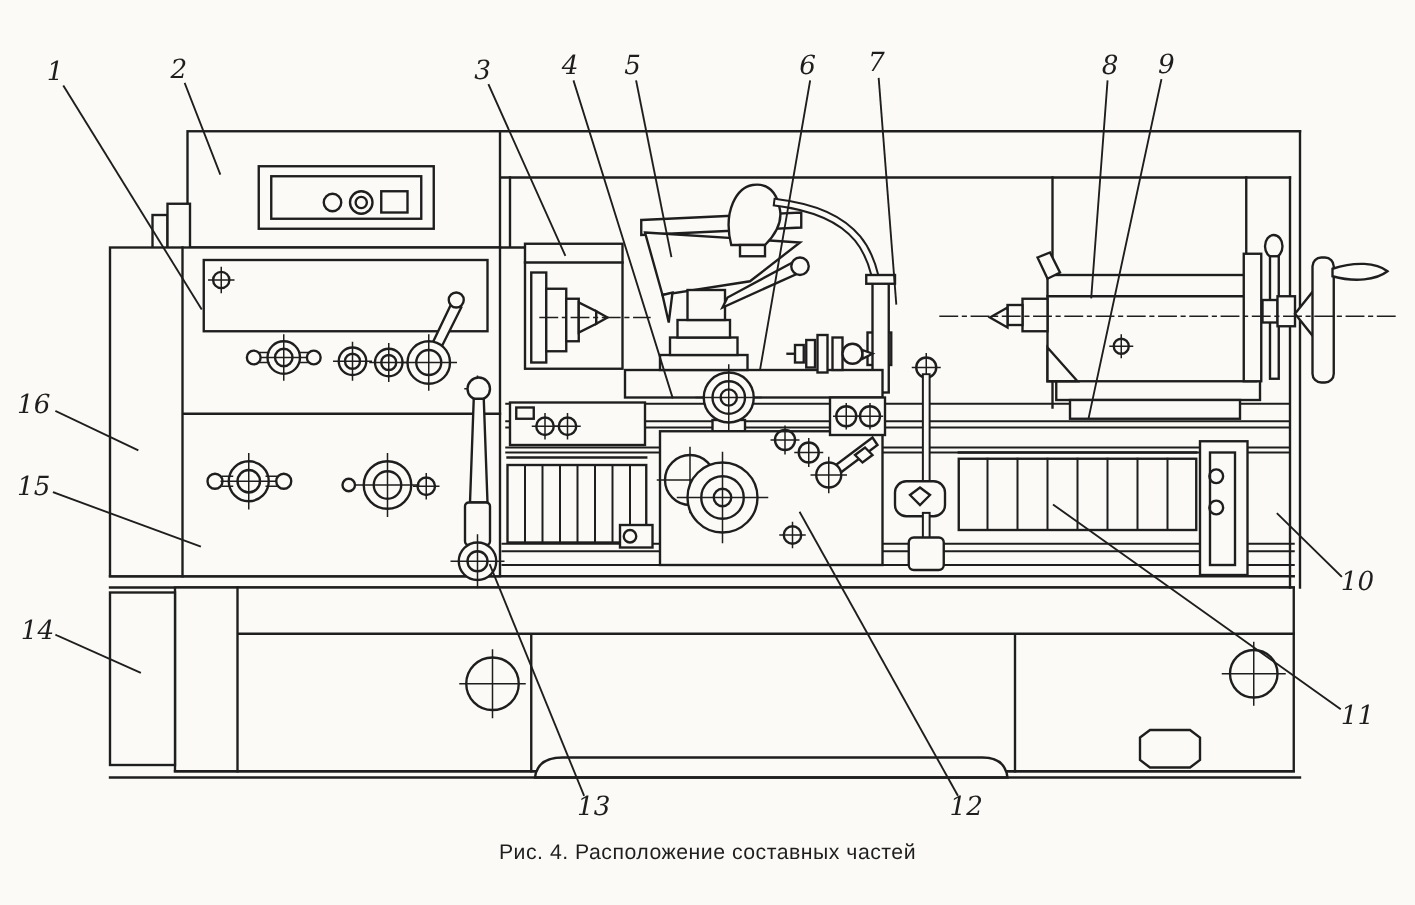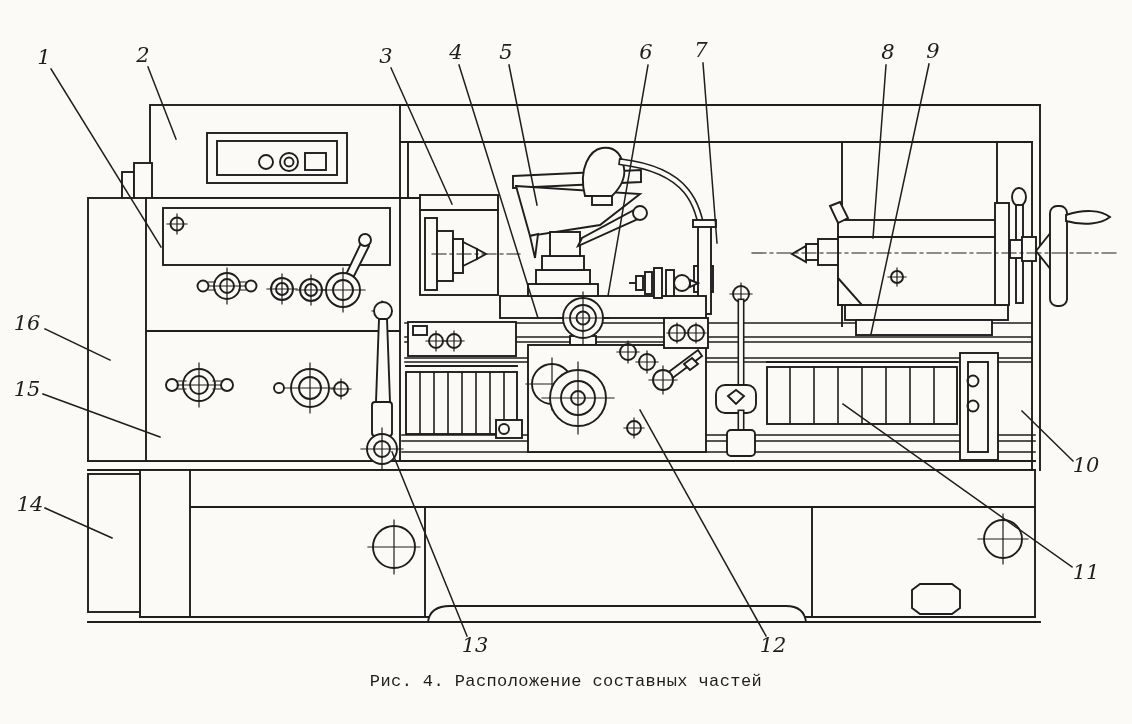--- a/index.html
+++ b/index.html
@@ -4,21 +4,21 @@
 <style>
   :root{
     --ink:#1e1e1e;
     --paper:#fbfaf6;
   }
   html,body{margin:0;padding:0;background:var(--paper);}
   .stage{position:relative;width:1132px;height:724px;background:var(--paper);overflow:hidden;
          font-family:"DejaVu Serif",serif;}
   .stage svg{position:absolute;left:0;top:0;}
   .caption{position:absolute;left:0;top:672px;width:100%;text-align:center;
-           font-family:Liberation Mono, monospace;font-size:17px;color:var(--ink);
+           font-family:Liberation Sans, sans-serif;font-size:17px;color:var(--ink);
            letter-spacing:.4px;}
   .callout-num{font-family:"DejaVu Serif",serif;font-style:italic;font-size:21px;fill:var(--ink);}
   .leader{stroke:var(--ink);stroke-width:1.5;}
 </style>
 </head>
 <body>
 
 <div class="stage">
 
 <svg width="1132" height="724" viewBox="0 0 1132 724">

